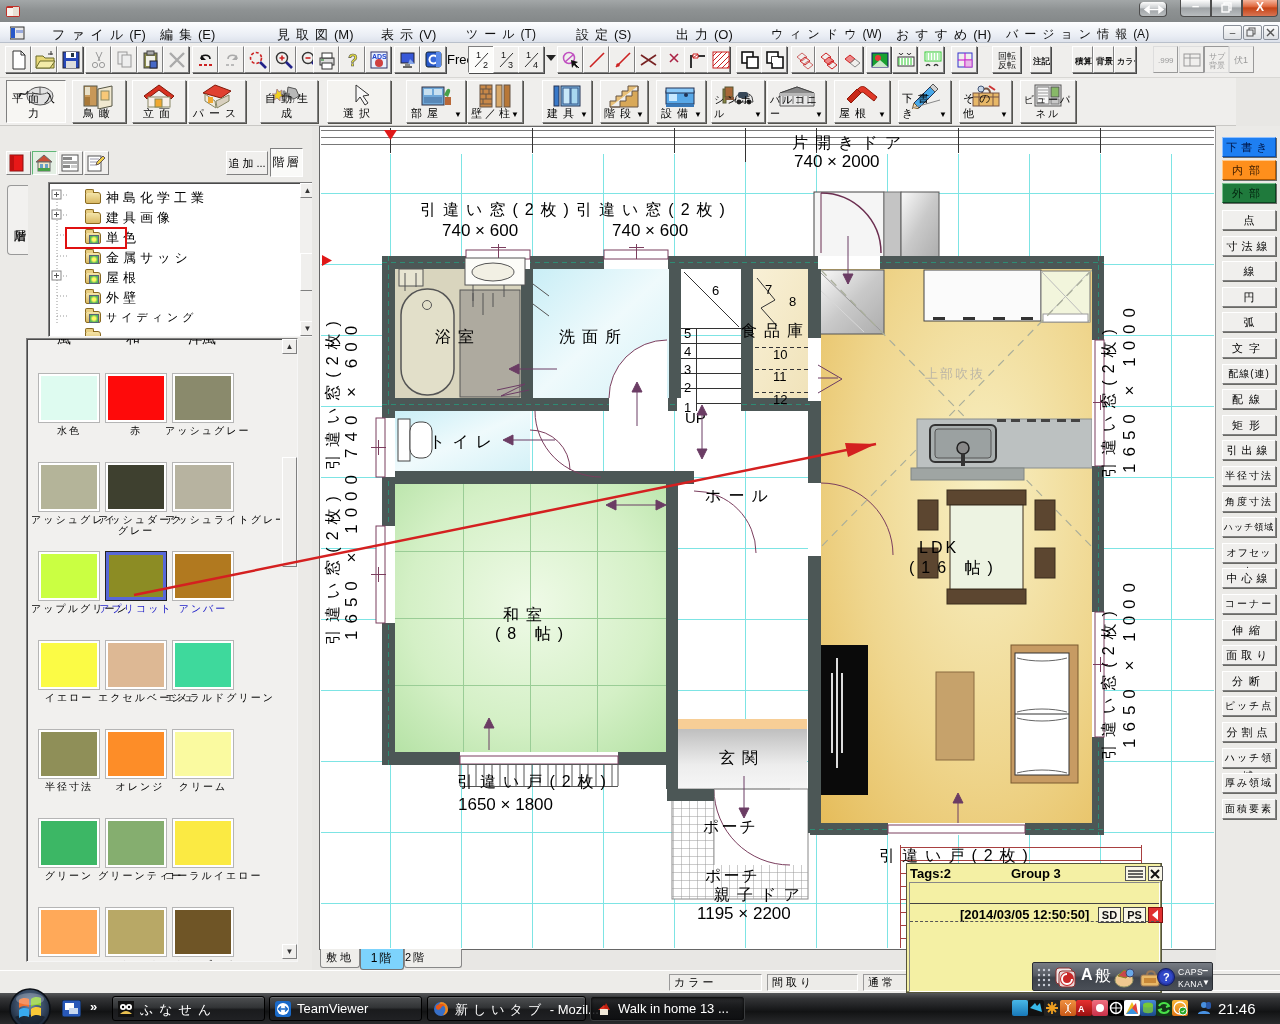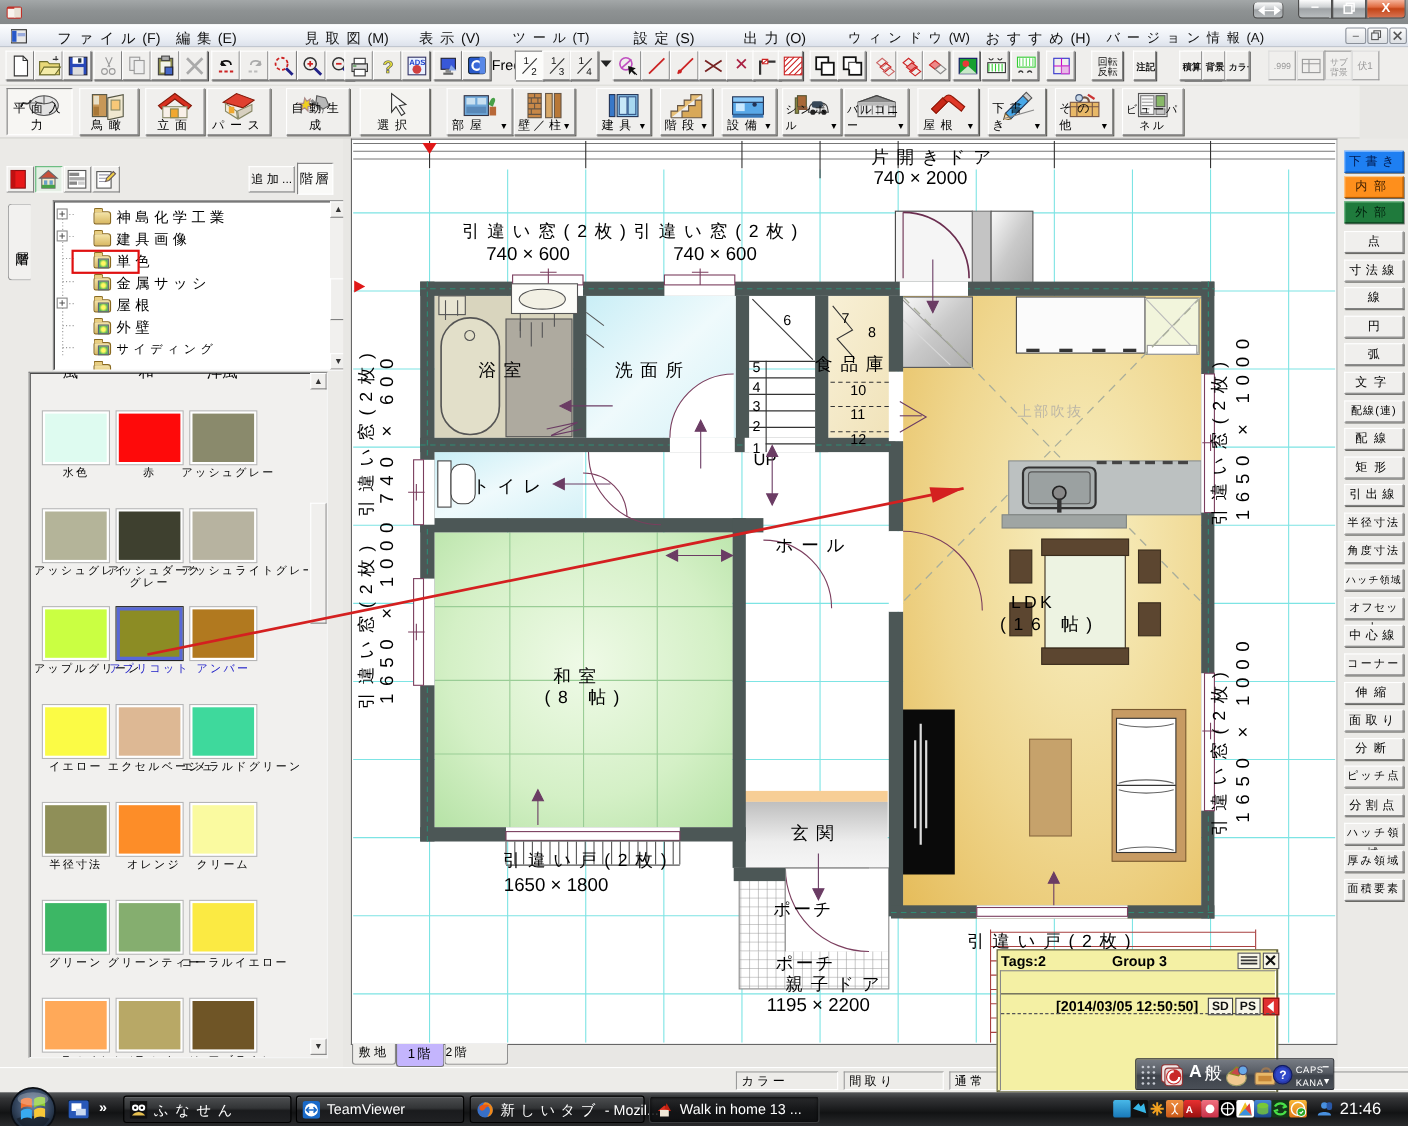--- a/index.html
+++ b/index.html
@@ -1040,21 +1040,21 @@
     <text transform="translate(36 512) rotate(-90)" font-size="17">1650 × 1000</text>
     <text transform="translate(793 350) rotate(-90)">引違い窓(2枚)</text>
     <text transform="translate(814 345) rotate(-90)" font-size="17">1650 × 1000</text>
     <text transform="translate(793 632) rotate(-90)">引違い窓(2枚)</text>
     <text transform="translate(814 620) rotate(-90)" font-size="17">1650 × 1000</text>
   </g>
  </svg>
  </div>
 
  <div class="ab" style="left:8px;top:823px;width:40px;height:19px;background:#EFEEEB;border:1px solid #888;border-top:none;border-radius:0 0 3px 3px;font-size:11px;text-align:center;line-height:17px;letter-spacing:3px">敷地</div>
- <div class="ab" style="left:48px;top:823px;width:44px;height:21px;background:#c4b5fd;border:1px solid #777;border-top:none;border-radius:0 0 3px 3px;font-size:12px;text-align:center;line-height:18px;letter-spacing:2px">1階</div>
+ <div class="ab" style="left:48px;top:823px;width:44px;height:21px;background:#7dd3fc;border:1px solid #777;border-top:none;border-radius:0 0 3px 3px;font-size:12px;text-align:center;line-height:18px;letter-spacing:2px">1階</div>
  <div class="ab" style="left:92px;top:823px;width:58px;height:19px;background:#EFEEEB;border:1px solid #888;border-top:none;border-radius:0 0 3px 3px;font-size:11px;text-align:left;line-height:17px;letter-spacing:2px">2階</div>
 </div>
 
 <svg class="ab" style="left:0;top:0;pointer-events:none" width="1280" height="1024">
   <path d="M134 595L876 444" stroke="#D42020" stroke-width="2.5" fill="none"></path>
   <path d="M876 444L848 457l-3-14z" fill="#D42020"></path>
 </svg>
 
 <div id="rpanel" class="ab">
   <div class="rb" style="top:11px;background:#1E7FF2;border-color:#8FC0FF #0A50B0 #0A50B0 #8FC0FF;color:#00184a;letter-spacing:4px">下書き</div>

